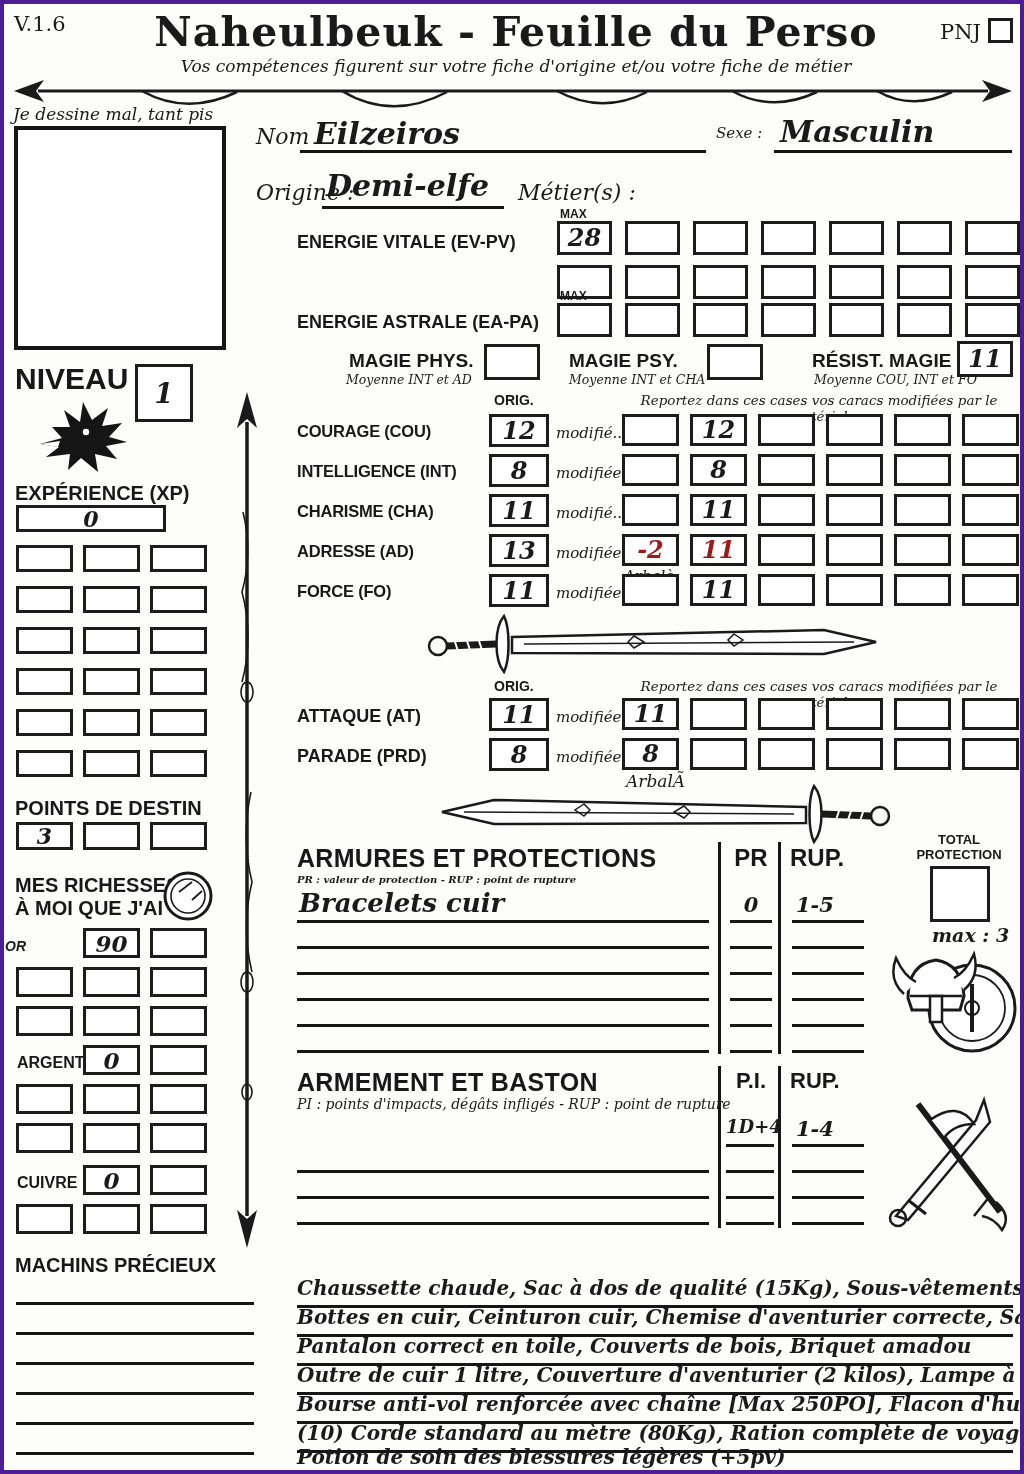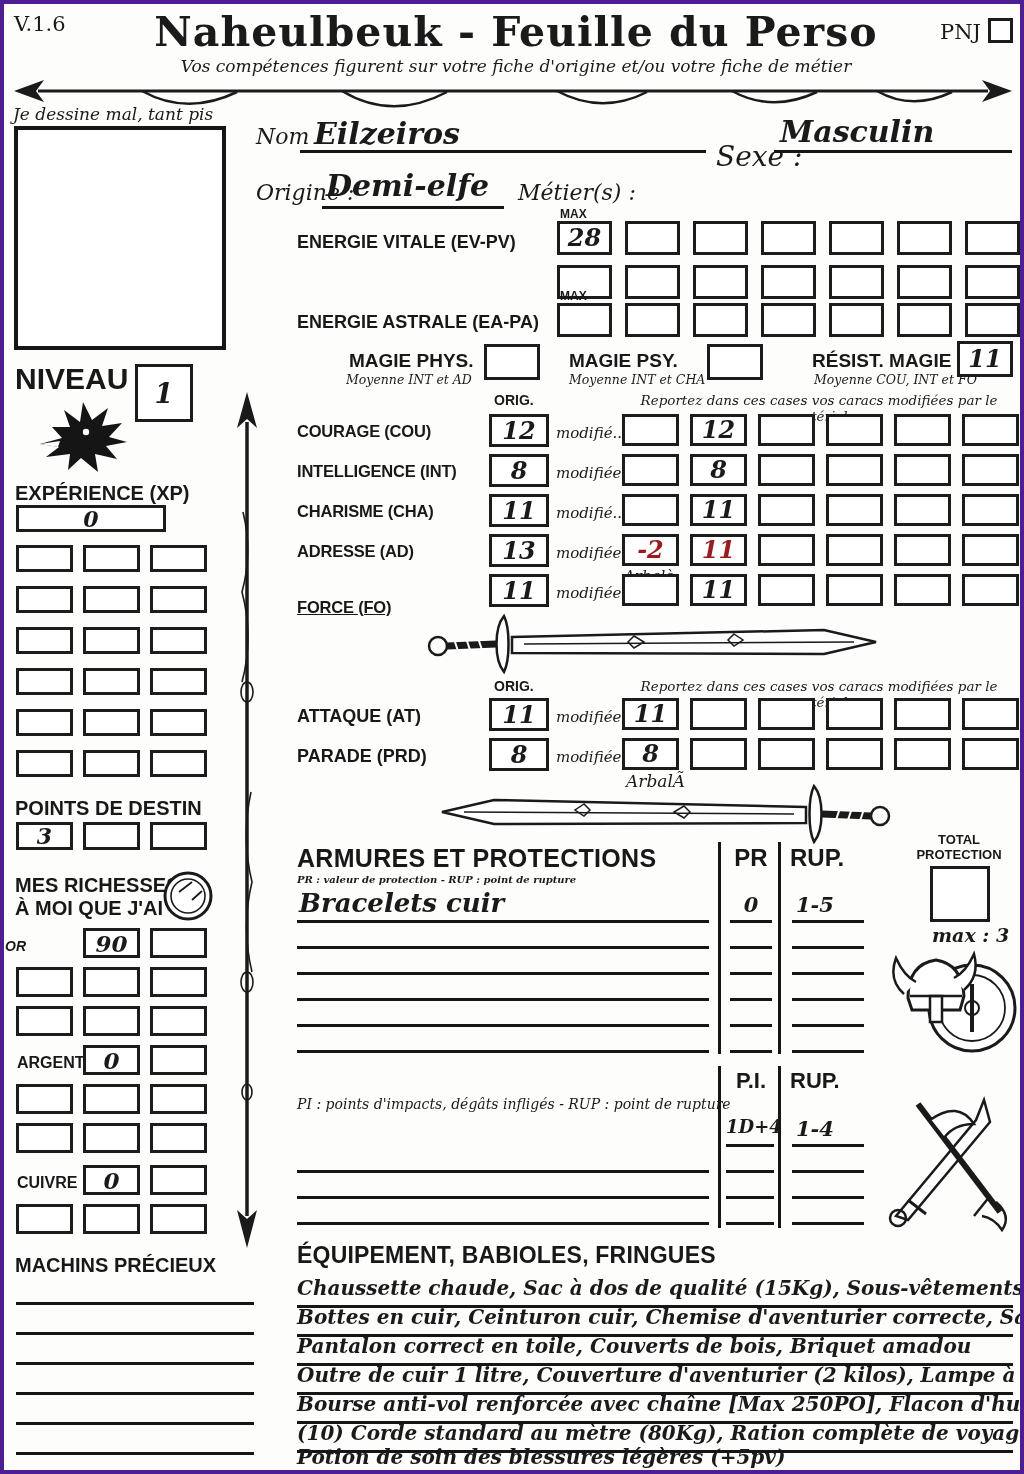--- a/index.html
+++ b/index.html
@@ -179,21 +179,21 @@
       <ellipse cx="19" cy="590" rx="6" ry="10" fill="none" stroke="#1a1a1a" stroke-width="1.6"></ellipse>
       <ellipse cx="19" cy="700" rx="5" ry="8" fill="none" stroke="#1a1a1a" stroke-width="1.6"></ellipse>
       <polygon points="19,856 9,818 19,827 29,818" fill="#1a1a1a"></polygon>
     </svg>
   </div>
 
   <div class="abs cal" style="left:252px;top:120px;font-size:22px;">Nom :</div>
   <div class="abs uline" style="left:296px;top:110px;width:406px;height:36px;">
       <span class="hand abs" style="left:14px;top:2px;font-size:30px;">Eilzeiros</span>
     </div>
-  <div class="abs cal" style="left:712px;top:120px;font-size:28px;margin-top:16px;">Sexe :</div>
+  <div class="abs cal" style="left:712px;top:120px;font-size:15px;">Sexe :</div>
   <div class="abs uline" style="left:770px;top:110px;width:238px;height:36px;">
       <span class="hand abs" style="left:6px;top:0px;font-size:30px;">Masculin</span>
     </div>
 
   <div class="abs cal" style="left:252px;top:176px;font-size:22px;">Origine :</div>
   <div class="abs uline" style="left:318px;top:164px;width:182px;height:38px;">
       <span class="hand abs" style="left:4px;top:0px;font-size:30px;">Demi-elfe</span>
     </div>
   <div class="abs cal" style="left:514px;top:176px;font-size:22px;">Métier(s) :</div>
 
@@ -359,21 +359,21 @@
           <span class="hand handval"></span>
         </div>
       <div class="box cell">
           <span class="hand handval"></span>
         </div>
     </div>
     <div class="abs cal" style="left:330px;top:33px;font-size:15px;">Arbalè</div>
   </div>
 
   <div class="abs" style="left:290px;top:570px;width:724px;height:34px;">
-    <div class="abs head900 statlabel" style="left:3px;top:24px;text-decoration:underline;">FORCE (FO)</div>
+    <div class="abs head900 statlabel" style="left:3px;top:8px;">FORCE (FO)</div>
     <div class="abs box" style="left:195px;top:0;width:60px;height:33px;">
         <span class="hand handval">11</span>
       </div>
     <div class="abs cal" style="left:262px;top:10px;font-size:15px;">modifiée...</div>
     <div class="abs cellrow" style="left:328px;top:0;">
       <div class="box cell">
           <span class="hand handval"></span>
         </div>
       <div class="box cell">
           <span class="hand handval">11</span>
@@ -528,20 +528,21 @@
       <line x1="82" y1="38" x2="82" y2="86" stroke="#1a1a1a" stroke-width="4"></line>
       <circle cx="82" cy="62" r="7" fill="none" stroke="#1a1a1a" stroke-width="2"></circle>
       <path d="M18,52 Q18,18 46,14 Q72,18 74,50 L70,64 L22,64 Z" fill="#fff" stroke="#1a1a1a" stroke-width="3"></path>
       <path d="M14,48 Q-2,34 6,12 Q14,30 26,36" fill="#fff" stroke="#1a1a1a" stroke-width="2.5"></path>
       <path d="M74,44 Q90,30 84,8 Q76,26 64,32" fill="#fff" stroke="#1a1a1a" stroke-width="2.5"></path>
       <rect x="40" y="50" width="12" height="26" fill="#fff" stroke="#1a1a1a" stroke-width="2.5"></rect>
       <line x1="20" y1="50" x2="72" y2="50" stroke="#1a1a1a" stroke-width="2.5"></line>
     </svg>
   </div>
 
+  <div class="abs head900 sect" style="left:293px;top:1064px;">ARMEMENT ET BASTON</div>
   <div class="abs head900" style="left:722px;top:1064px;width:50px;text-align:center;font-size:22px;">P.I.</div>
   <div class="abs head900" style="left:786px;top:1064px;width:70px;font-size:22px;">RUP.</div>
   <div class="abs cal" style="left:293px;top:1092px;font-size:14px;">PI : points d'impacts, dégâts infligés - RUP : point de rupture</div>
   <div class="abs vdiv" style="left:714px;top:1062px;height:162px;"></div>
   <div class="abs vdiv" style="left:774px;top:1062px;height:162px;"></div>
 
   <div class="abs uline" style="left:722px;top:1112px;width:48px;height:28px;"><span class="hand" style="font-size:18px;">1D+4</span></div>
   <div class="abs uline" style="left:788px;top:1112px;width:72px;height:28px;"><span class="hand" style="font-size:21px;padding-left:4px;">1-4</span></div>
 
   <div class="abs uline" style="left:293px;top:1138px;width:412px;height:28px;"></div>
@@ -559,21 +560,20 @@
       <path d="M18,126 L98,30 L106,10 L112,32 L30,130 Z" fill="#fff" stroke="#1a1a1a" stroke-width="2.5"></path>
       <circle cx="20" cy="128" r="8" fill="none" stroke="#1a1a1a" stroke-width="2.5"></circle>
       <line x1="30" y1="110" x2="48" y2="124" stroke="#1a1a1a" stroke-width="3"></line>
       <line x1="40" y1="14" x2="122" y2="122" stroke="#1a1a1a" stroke-width="6"></line>
       <path d="M52,30 Q80,10 96,34 Q76,34 66,48 Z" fill="#fff" stroke="#1a1a1a" stroke-width="2.5"></path>
       <path d="M118,112 Q134,126 124,140 Q116,128 104,126" fill="none" stroke="#1a1a1a" stroke-width="2.5"></path>
       <line x1="112" y1="106" x2="96" y2="126" stroke="#1a1a1a" stroke-width="2.5"></line>
     </svg>
   </div>
 
-  <div class="abs head900" style="left:293px;top:1238px;font-size:23px;letter-spacing:0.2px;">ÉQUIPEMENT, BABIOLES, FRINGUES</div>
   <div class="abs uline" style="left:293px;top:1272px;width:716px;height:29px;"><span class="hand" style="font-size:20px;white-space:nowrap;">Chaussette chaude, Sac à dos de qualité (15Kg), Sous-vêtements, Écuelle</span></div>
   <div class="abs uline" style="left:293px;top:1301px;width:716px;height:29px;"><span class="hand" style="font-size:20px;white-space:nowrap;">Bottes en cuir, Ceinturon cuir, Chemise d'aventurier correcte, Saucisson</span></div>
   <div class="abs uline" style="left:293px;top:1330px;width:716px;height:29px;"><span class="hand" style="font-size:20px;white-space:nowrap;">Pantalon correct en toile, Couverts de bois, Briquet amadou</span></div>
   <div class="abs uline" style="left:293px;top:1359px;width:716px;height:29px;"><span class="hand" style="font-size:20px;white-space:nowrap;">Outre de cuir 1 litre, Couverture d'aventurier (2 kilos), Lampe à huile</span></div>
   <div class="abs uline" style="left:293px;top:1388px;width:716px;height:29px;"><span class="hand" style="font-size:20px;white-space:nowrap;">Bourse anti-vol renforcée avec chaîne [Max 250PO], Flacon d'huile (24h)</span></div>
   <div class="abs uline" style="left:293px;top:1417px;width:716px;height:29px;"><span class="hand" style="font-size:20px;white-space:nowrap;">(10) Corde standard au mètre (80Kg), Ration complète de voyage</span></div>
   <div class="abs uline" style="left:293px;top:1441px;width:716px;height:26px;"><span class="hand" style="font-size:20px;white-space:nowrap;">Potion de soin des blessures légères (+5pv)</span></div>
 
 </div>
 

